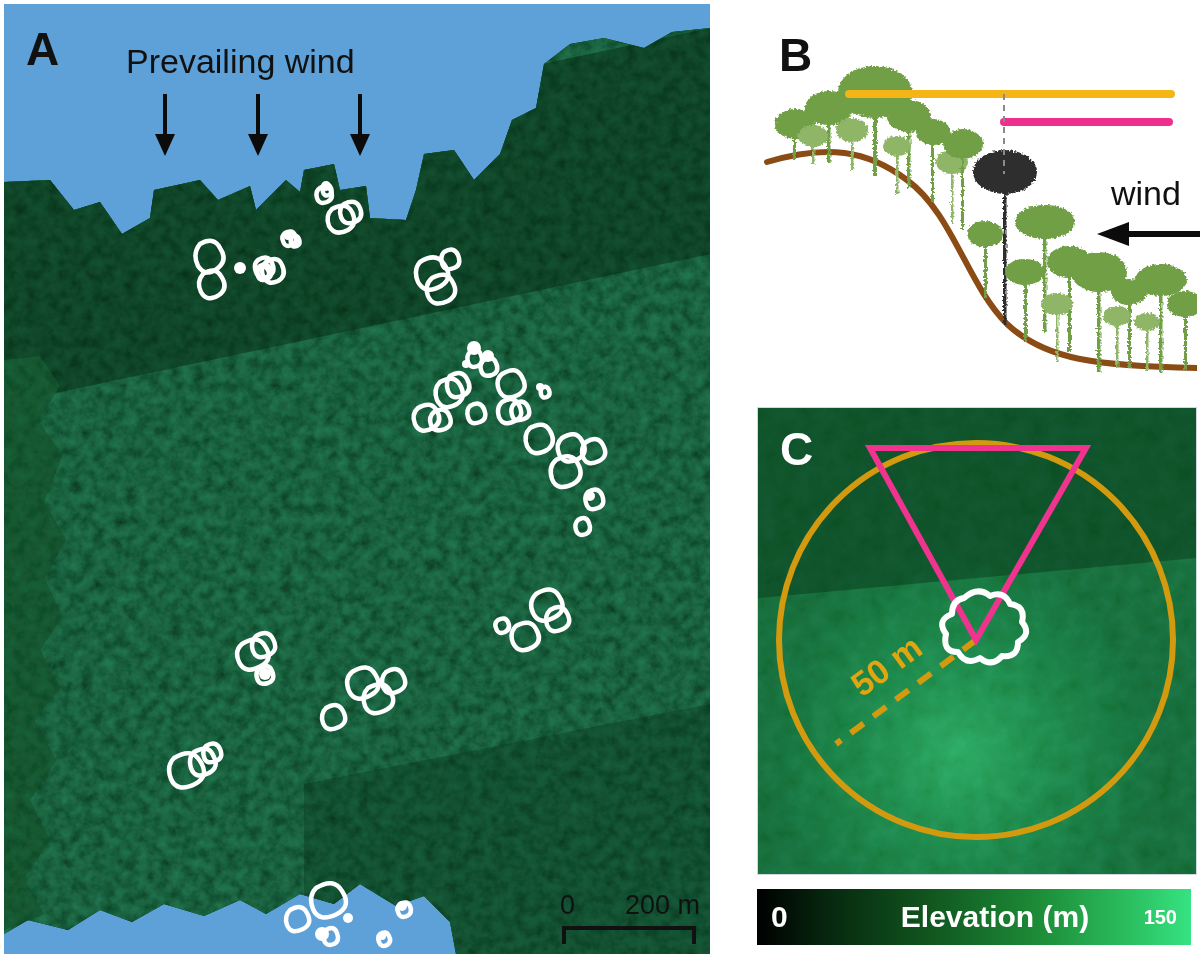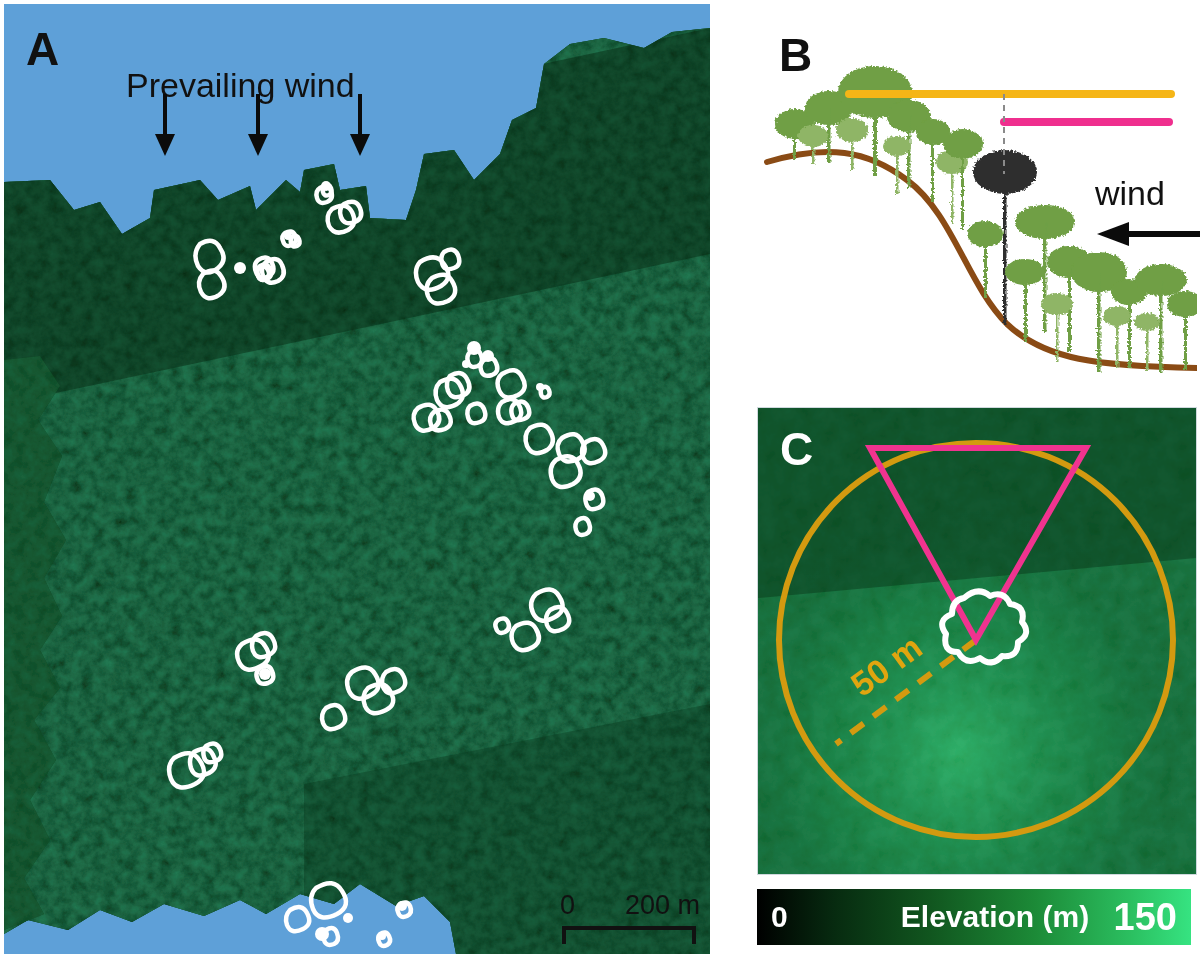--- a/index.html
+++ b/index.html
@@ -8,62 +8,62 @@
        font-family:"Liberation Sans",sans-serif;}
 
   .figure{position:absolute;inset:0;background:#ffffff;}
 
   
   #panel-a{position:absolute;left:4px;top:4px;width:706px;height:950px;
            background:#5ea0d8;overflow:hidden;}
   #panel-a .label{position:absolute;left:22px;top:22px;font-size:46px;font-weight:bold;
                   color:#111;letter-spacing:0px;line-height:1;}
   #panel-a .wind-label{position:absolute;left:122px;top:38px;font-size:34px;color:#111;
-                       white-space:nowrap;margin-top:24px;}
+                       white-space:nowrap;}
   .down-arrow{position:absolute;width:26px;height:62px;}
   .down-arrow .shaft{position:absolute;left:11px;top:0;width:4px;height:44px;background:#0b0b0b;}
   .down-arrow .head{position:absolute;left:3px;top:40px;width:0;height:0;
                     border-left:10px solid transparent;border-right:10px solid transparent;
                     border-top:22px solid #0b0b0b;}
   #arrow-1{left:148px;top:90px;}
   #arrow-2{left:241px;top:90px;}
   #arrow-3{left:343px;top:90px;}
 
   
   #scalebar{position:absolute;left:556px;top:888px;width:140px;height:56px;}
   #scalebar .ticks{position:absolute;left:0;top:0;width:100%;height:26px;
                    display:flex;justify-content:space-between;align-items:flex-start;}
   #scalebar .ticks span{font-size:27px;color:#111;line-height:1;}
   #scalebar .bar{position:absolute;left:2px;top:34px;width:126px;height:14px;
                  border-left:4px solid #111;border-right:4px solid #111;border-top:4px solid #111;}
 
   
   #panel-b{position:absolute;left:757px;top:4px;width:440px;height:386px;background:#ffffff;}
   #panel-b .label{position:absolute;left:22px;top:28px;font-size:46px;font-weight:bold;color:#111;line-height:1;}
-  #panel-b .wind-word{position:absolute;left:338px;top:170px;font-size:34px;color:#111;}
+  #panel-b .wind-word{position:absolute;left:354px;top:170px;font-size:34px;color:#111;}
   #wind-arrow{position:absolute;left:340px;top:218px;width:120px;height:24px;}
   #wind-arrow .shaft{position:absolute;right:0;top:9px;width:92px;height:6px;background:#0b0b0b;}
   #wind-arrow .head{position:absolute;left:0;top:0;width:0;height:0;
                     border-top:12px solid transparent;border-bottom:12px solid transparent;
                     border-right:32px solid #0b0b0b;}
 
   
   #panel-c{position:absolute;left:757px;top:407px;width:440px;height:468px;overflow:hidden;
            border:1px solid #cfd8dd;box-sizing:border-box;}
   #panel-c .label{position:absolute;left:22px;top:18px;font-size:46px;font-weight:bold;
                   color:#ffffff;line-height:1;z-index:6;}
 
   
   #colorbar{position:absolute;left:757px;top:889px;width:434px;height:56px;
             background:linear-gradient(to right,#000000 0%,#072b10 18%,#11561f 40%,#1c8a37 64%,#2bbf60 86%,#36e381 100%);}
   #colorbar .row{position:absolute;inset:0;display:flex;align-items:center;}
   #colorbar .cb-min{position:absolute;left:14px;font-size:30px;font-weight:bold;color:#ffffff;}
   #colorbar .cb-title{position:absolute;left:12px;right:0;text-align:center;font-size:30px;
                       font-weight:bold;color:#ffffff;padding-left:30px;}
-  #colorbar .cb-max{position:absolute;right:14px;font-size:38px;font-weight:bold;color:#ffffff;}
+  #colorbar .cb-max{position:absolute;right:14px;font-size:20px;font-weight:bold;color:#ffffff;}
 
   svg{display:block;}
 </style>
 </head>
 <body>
 
 <div class="figure">
 
   <div id="panel-a">
     <svg width="706" height="950" viewBox="0 0 706 950">

